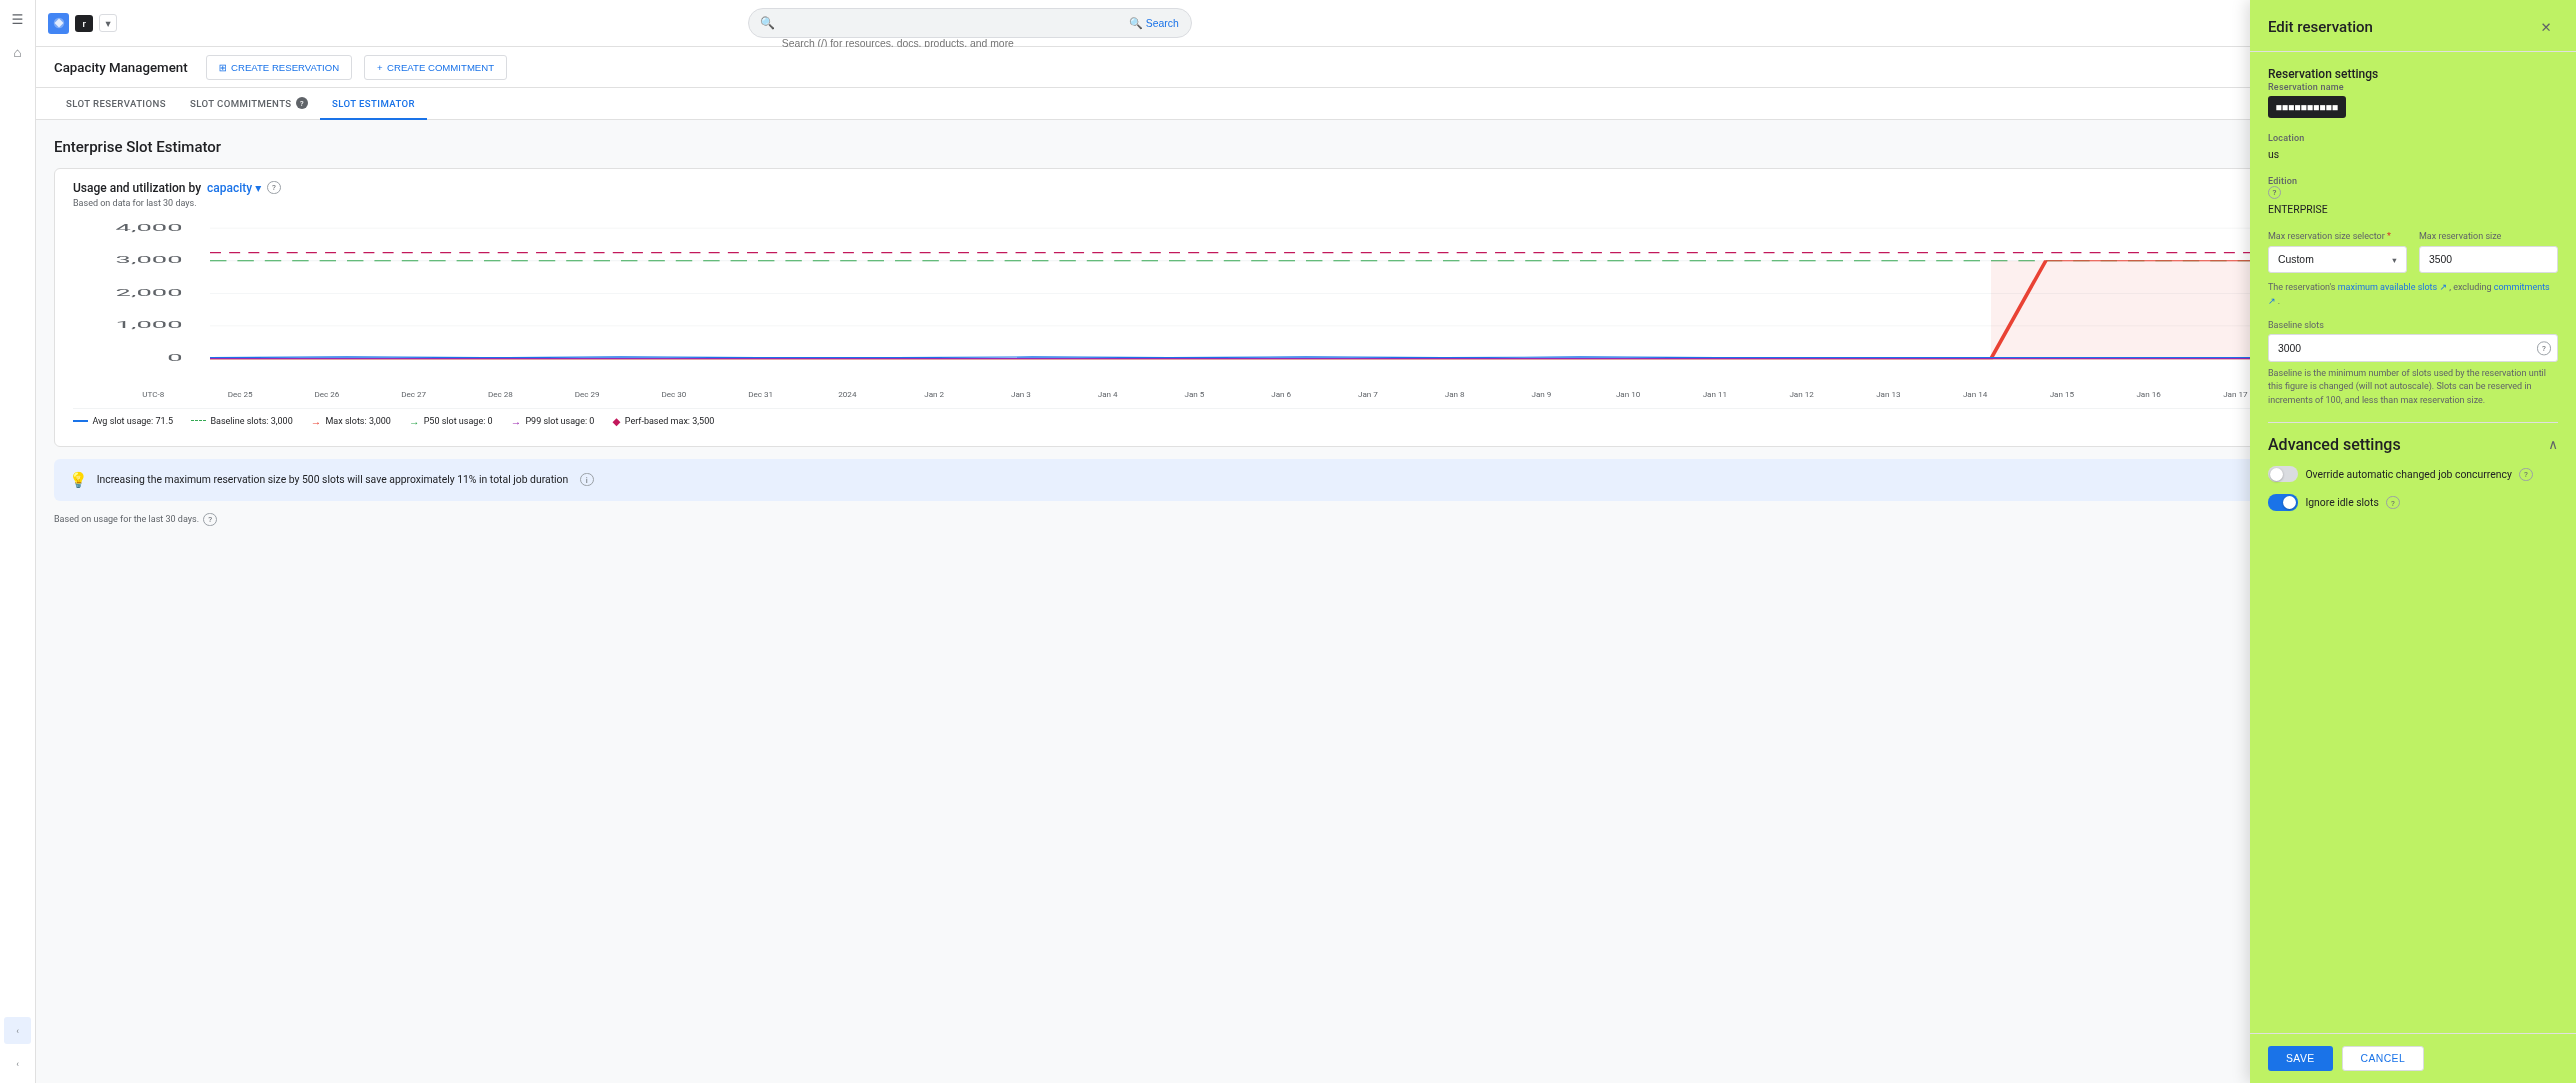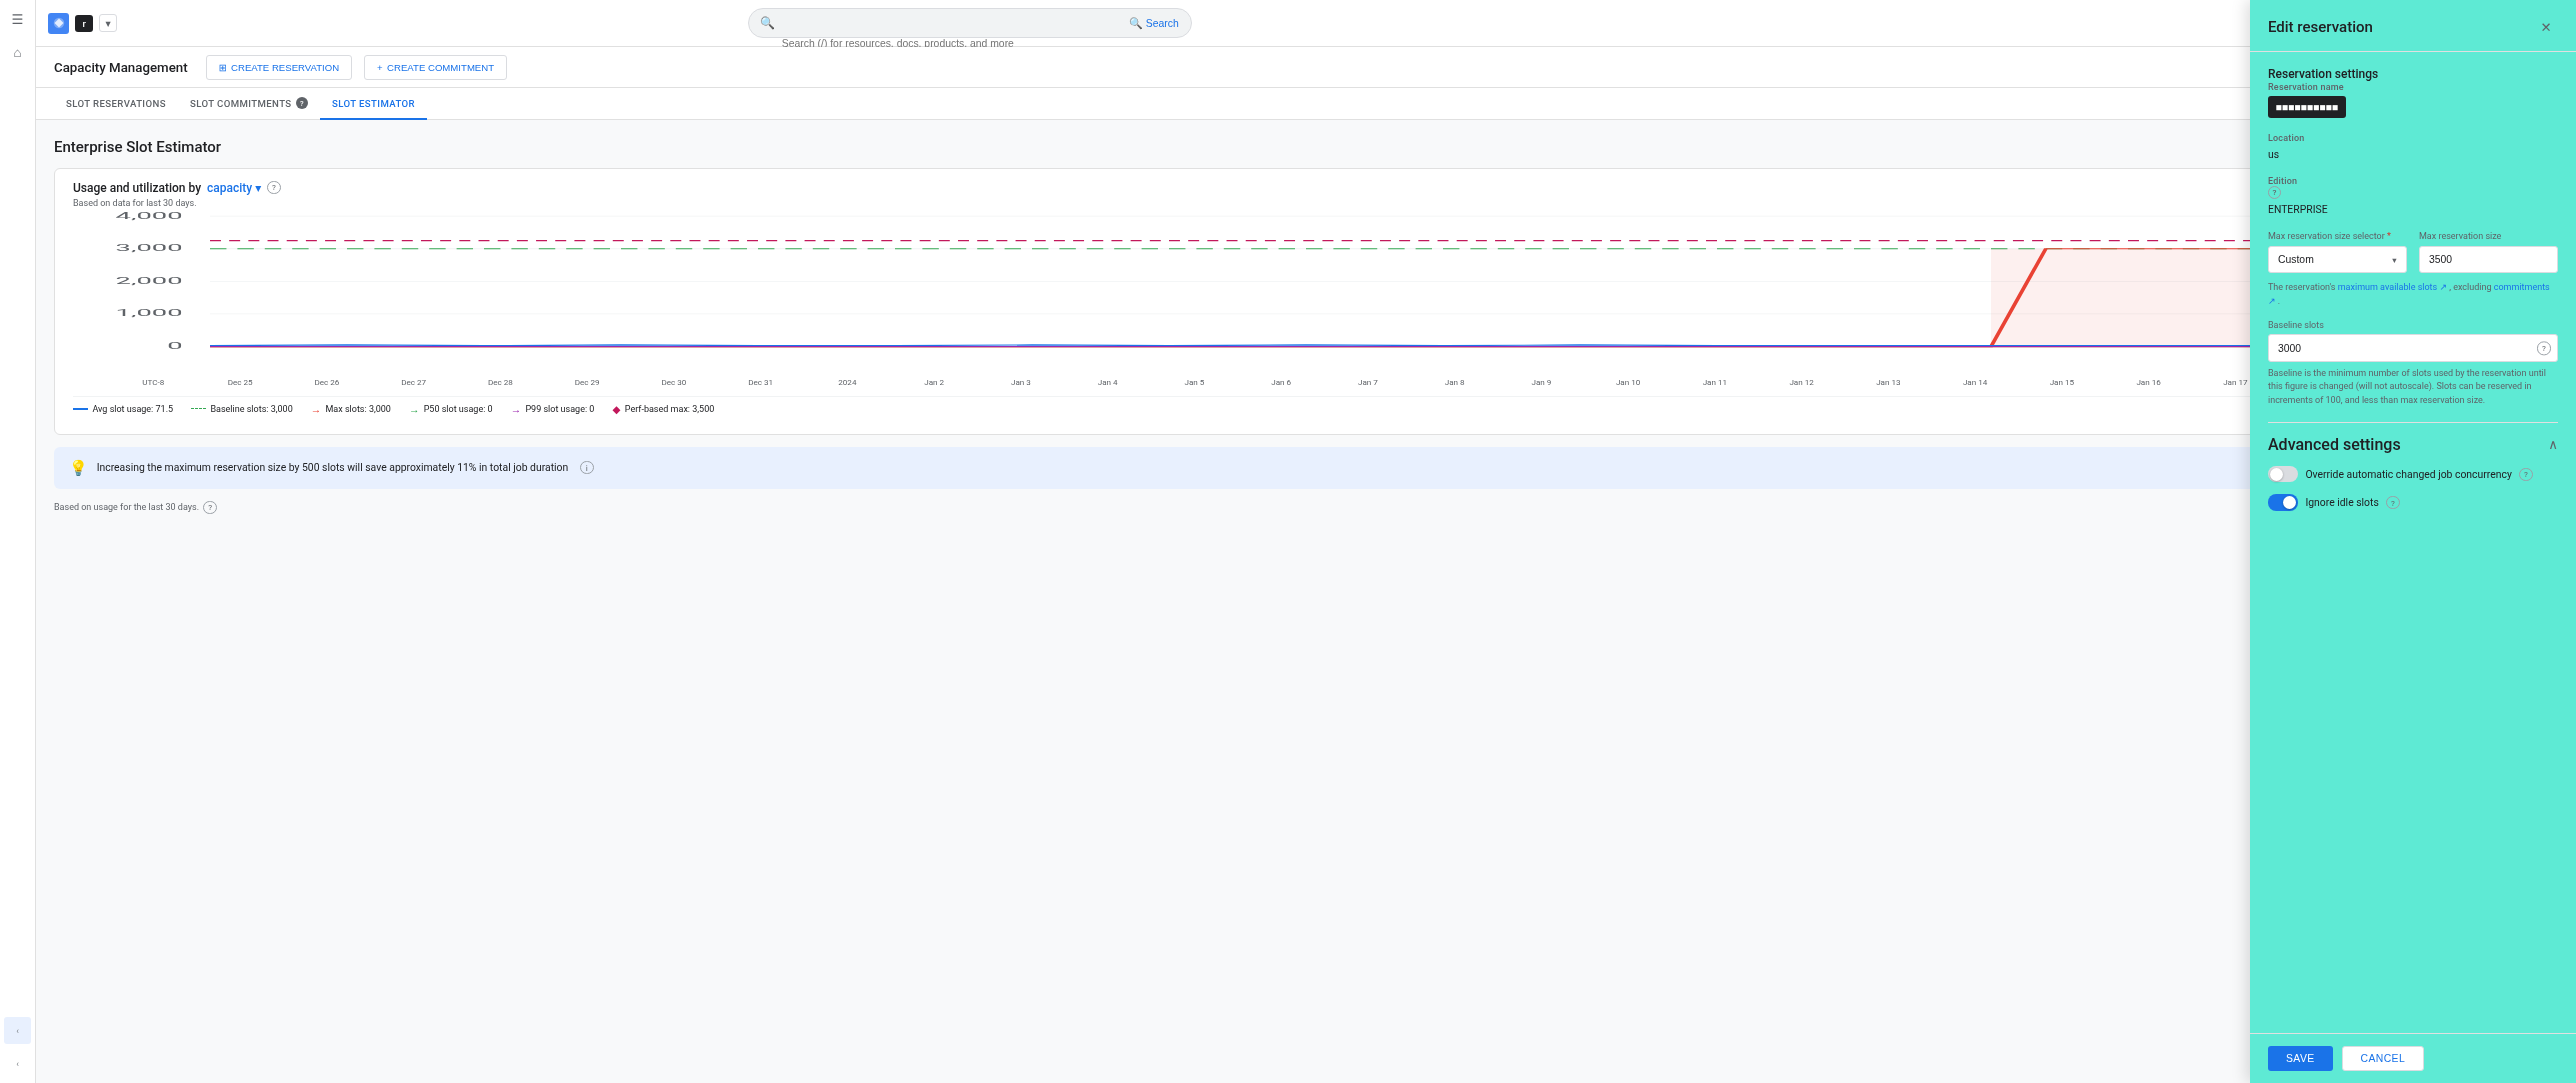--- a/index.html
+++ b/index.html
@@ -273,20 +273,21 @@
       margin-bottom: 3px;
     }
     .chart-title {
       font-size: 12px;
       font-weight: 500;
       color: #202124;
     }
     .chart-subtitle {
       font-size: 9px;
       color: #5f6368;
+      margin-bottom: 12px;
     }
     .capacity-dropdown {
       display: flex;
       align-items: center;
       gap: 3px;
       color: #1a73e8;
       font-size: 12px;
       font-weight: 500;
       cursor: pointer;
     }
@@ -383,21 +384,21 @@
       gap: 4.4px;
     }
 
     
     .edit-panel {
       position: fixed;
       top: 0;
       right: 0;
       width: 326px;
       height: 100vh;
-      background: #5eead4;
+      background: #bef264;
       box-shadow: -3px 0 15px rgba(0,0,0,0.15);
       display: flex;
       flex-direction: column;
       z-index: 100;
       overflow-y: auto;
     }
     .panel-header {
       display: flex;
       align-items: center;
       justify-content: space-between;

